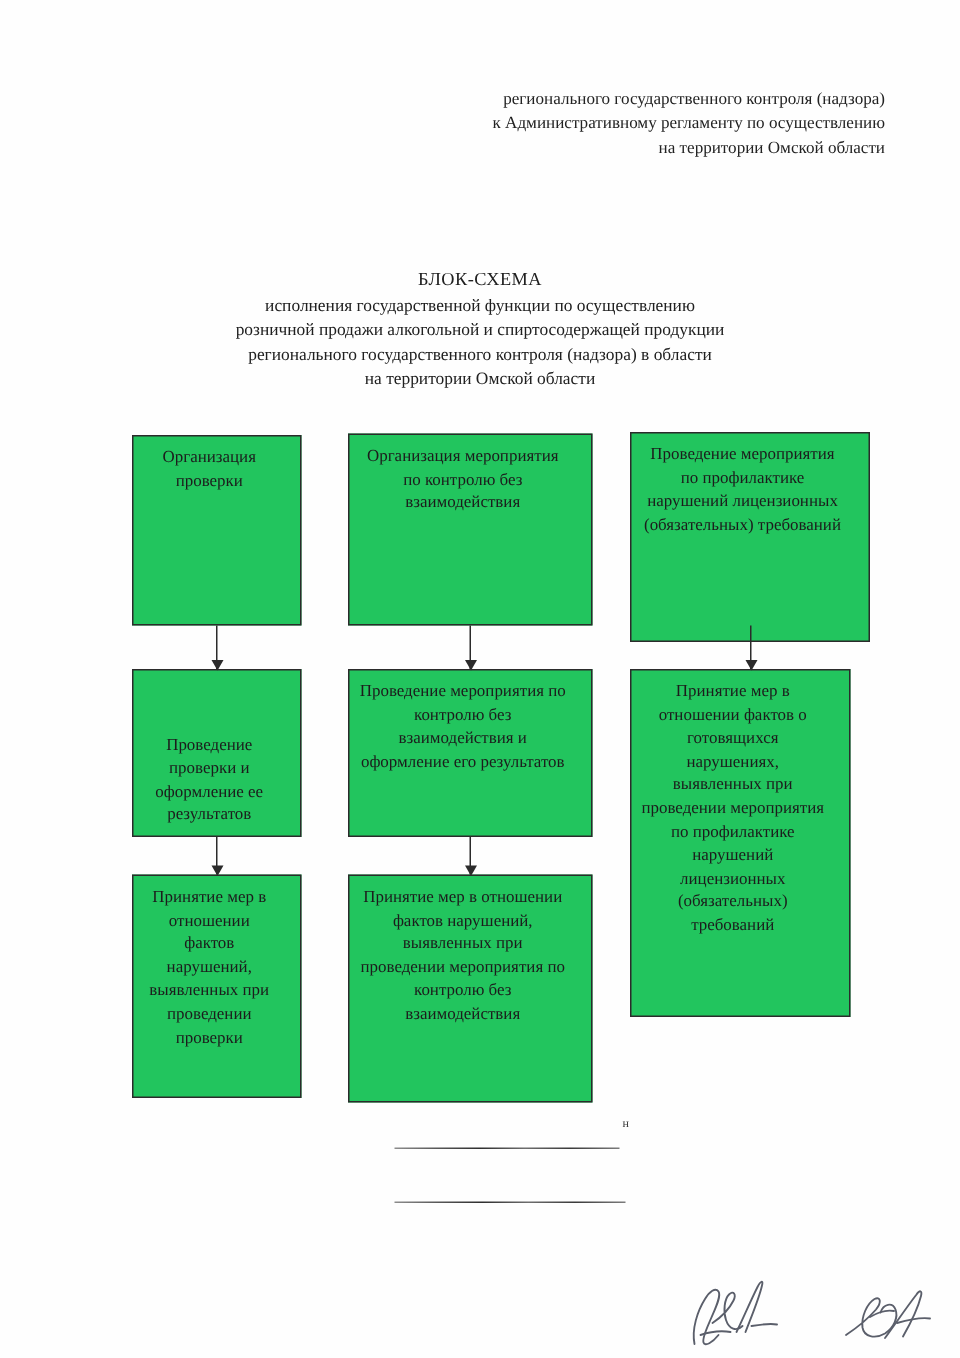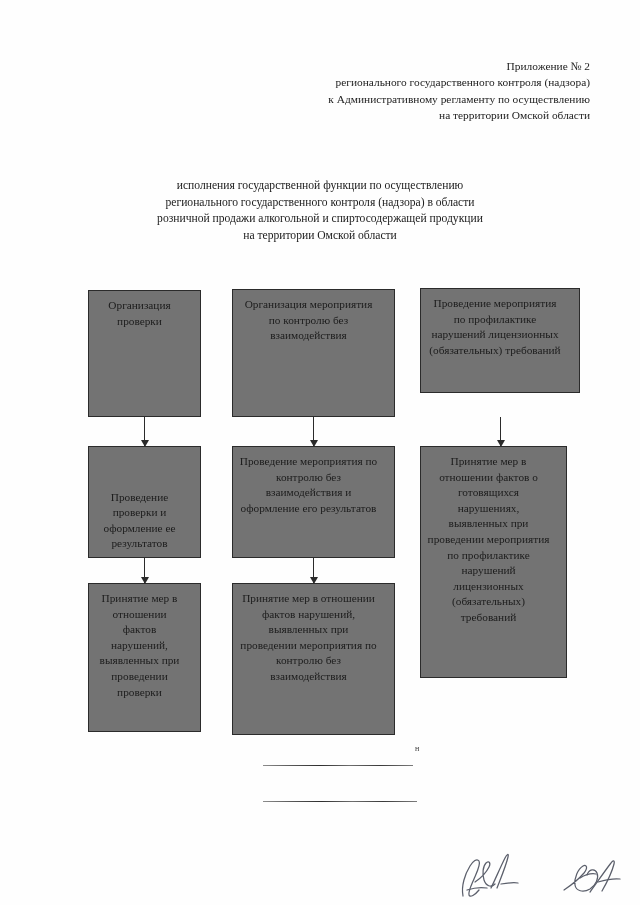--- a/index.html
+++ b/index.html
@@ -60,21 +60,21 @@
     left: 0;
     top: 0;
     width: 640px;
     height: 905px;
     pointer-events: none;
   }
 
   .node {
     position: absolute;
     border: 1px solid #2b2b2b;
-    background: #737373;
+    background: #22c55e;
     display: flex;
     align-items: flex-start;
     justify-content: center;
     text-align: center;
     font-size: 11.3px;
     line-height: 15.6px;
     color: #1c1c1c;
     padding: 7px 16px 5px 6px;
     pointer-events: auto;
   }
@@ -85,21 +85,21 @@
   #n-c1-r1 { left: 88px;  top: 290px; width: 113px; height: 127px; }
   #n-c1-r2 { left: 88px;  top: 446px; width: 113px; height: 112px; align-items: flex-end; }
   #n-c1-r3 { left: 88px;  top: 583px; width: 113px; height: 149px; }
 
   
   #n-c2-r1 { left: 232px; top: 289px; width: 163px; height: 128px; }
   #n-c2-r2 { left: 232px; top: 446px; width: 163px; height: 112px; }
   #n-c2-r3 { left: 232px; top: 583px; width: 163px; height: 152px; }
 
   
-  #n-c3-r1 { left: 420px; top: 288px; width: 160px; height: 105px; }
+  #n-c3-r1 { left: 420px; top: 288px; width: 160px; height: 140px; }
   #n-c3-r2 { left: 420px; top: 446px; width: 147px; height: 232px; }
 
   
   .connector {
     position: absolute;
     width: 1px;
     background: #2b2b2b;
     pointer-events: none;
   }
   .connector::after {
@@ -148,30 +148,30 @@
   #sig-1 { left: 455px; top: 852px; }
   #sig-2 { left: 560px; top: 858px; }
   .signature svg { display: block; }
 </style>
 </head>
 <body>
 
 <div class="page">
 
   <div class="header-block">
-    <div class="line">Приложение № 2</div>
     <div class="line">регионального государственного контроля (надзора)</div>
     <div class="line">к Административному регламенту по осуществлению</div>
     <div class="line">на территории  Омской области</div>
   </div>
 
   <div class="title-block">
+    <div class="title-main">БЛОК-СХЕМА</div>
     <div class="line">исполнения государственной функции по осуществлению</div>
+    <div class="line">розничной продажи алкогольной и спиртосодержащей продукции</div>
     <div class="line">регионального государственного контроля (надзора) в области</div>
-    <div class="line">розничной продажи алкогольной и спиртосодержащей продукции</div>
     <div class="line">на территории Омской области</div>
   </div>
 
   <div class="flow">
 
     <div class="node" id="n-c1-r1">
       <span class="node-text">Организация проверки</span>
     </div>
     <div class="node" id="n-c1-r2">
       <span class="node-text">Проведение проверки и оформление ее результатов</span>

